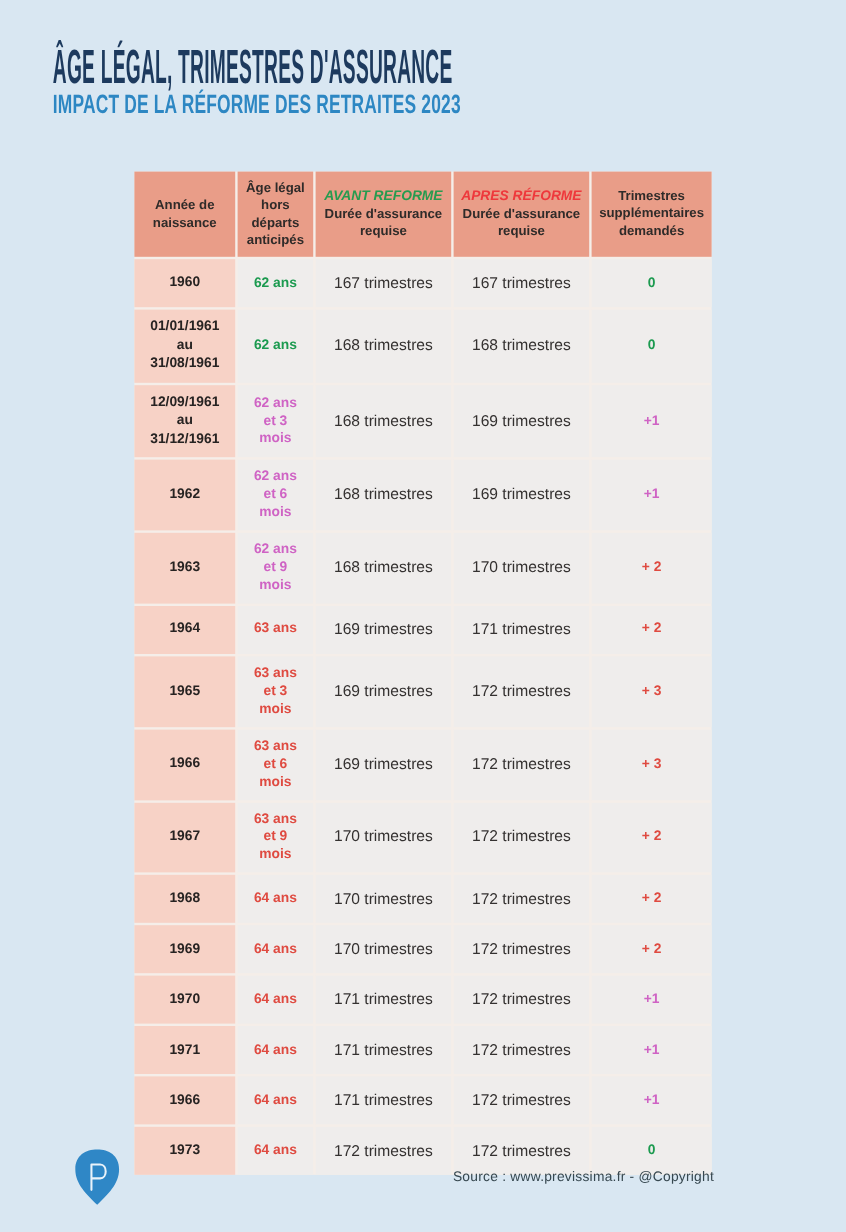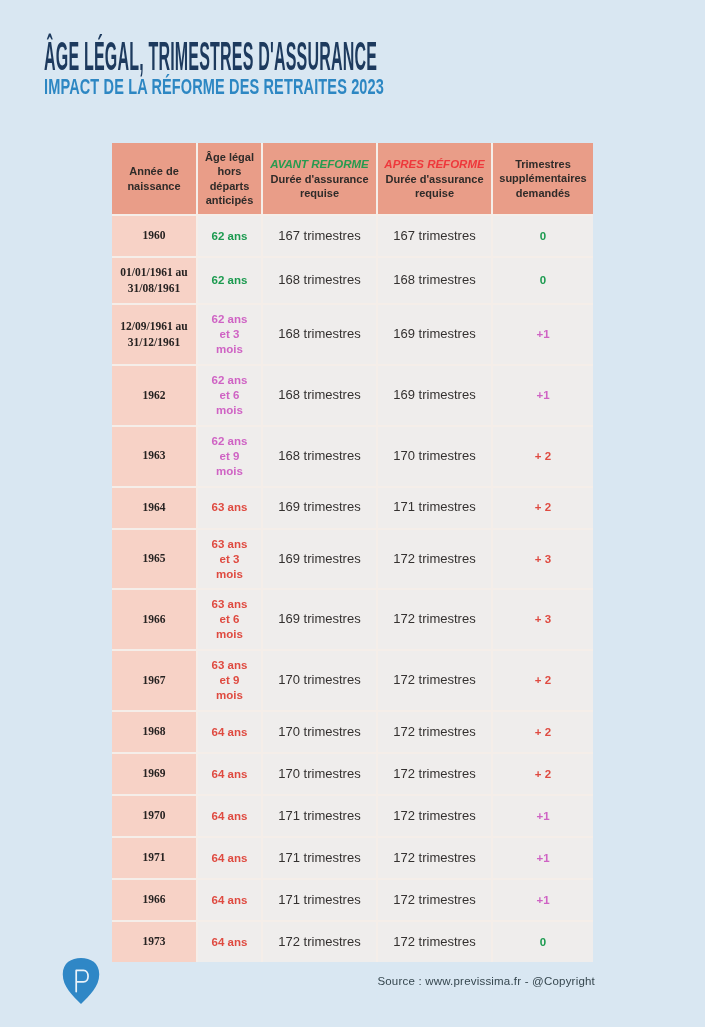--- a/index.html
+++ b/index.html
@@ -46,21 +46,20 @@
     min-height:71px;
     color:var(--header-text,#2f2b29);
     font-weight:700;font-size:11px;line-height:1.3;
   }
   .cell.header .hl{font-size:11.5px;font-weight:700;line-height:1.3;font-style:italic;}
   .cell.year{
     background:var(--year-bg,#f7d2c6);
     color:var(--year-text,#272322);
     font-weight:700;font-size:11.5px;line-height:1.35;
     min-height:40px;
-    font-family:Liberation Serif, serif;
   }
   .cell.data{
     background:var(--cell-bg,#efedec);
     color:var(--data-text,#343130);
     font-size:13px;line-height:1.3;
     min-height:40px;
   }
   .cell.data.strong{font-weight:700;font-size:11.5px;}
   .footer-source{
     position:absolute;right:110px;top:975px;

